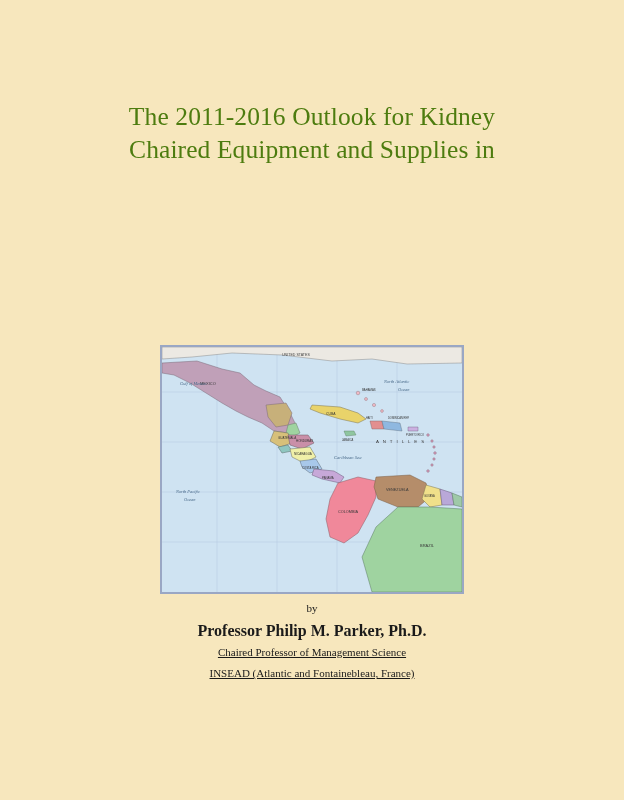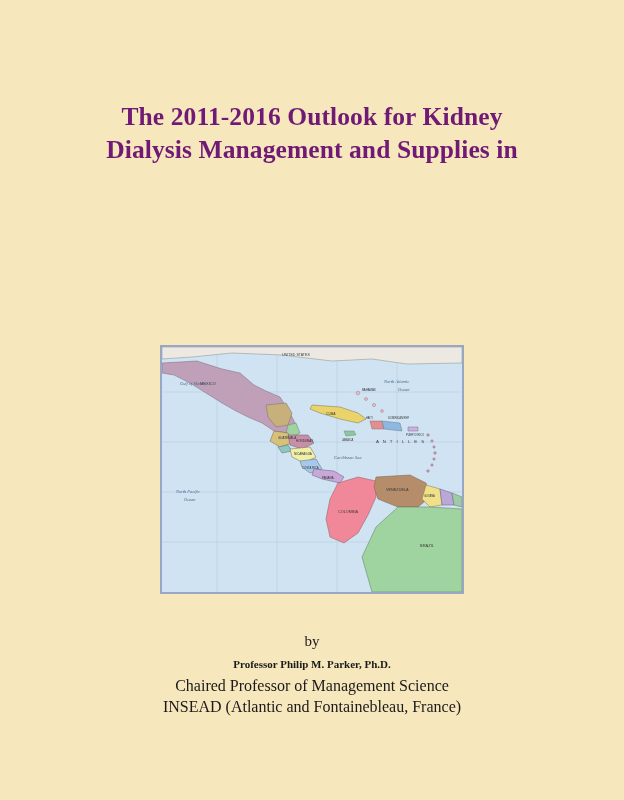--- a/index.html
+++ b/index.html
@@ -22,24 +22,24 @@
   }
   .title-block {
     position: absolute;
     top: 100px;
     left: 62px;
     width: 500px;
     text-align: center;
   }
   .title-line {
     font-size: 25.5px;
-    font-weight: bold;
+    font-weight: normal;
     line-height: 33px;
     letter-spacing: 0.1px;
-    color: #701a75;
+    color: #4d7c0f;
   }
   .cover-image {
     position: absolute;
     top: 345px;
     left: 160px;
     width: 304px;
     height: 249px;
     border: 2px solid #9aa7c4;
     background: #cfe3f2;
     box-sizing: border-box;
@@ -51,43 +51,43 @@
     height: 100%;
   }
   .byline {
     position: absolute;
     top: 598px;
     left: 62px;
     width: 500px;
     text-align: center;
   }
   .by-word {
-    font-size: 15px;
+    font-size: 11px;
     line-height: 21px;
-    margin-top: 33px;
   }
   .author {
-    font-size: 11px;
+    font-size: 16px;
     font-weight: bold;
     line-height: 22px;
     margin-top: 1px;
   }
   .affil {
-    font-size: 16px;
+    font-size: 11px;
     line-height: 21px;
+    text-decoration: underline;
   }
 </style>
 </head>
 <body>
 
 <div class="page">
 
   <div class="title-block">
     <div class="title-line">The 2011-2016 Outlook for Kidney</div>
-    <div class="title-line">Dialysis Management and Supplies in</div>
+    <div class="title-line">Chaired Equipment and Supplies in</div>
   </div>
 
   <div class="cover-image">
     <svg class="map-svg" viewBox="0 0 300 245">
       <rect x="0" y="0" width="300" height="245" fill="#cfe3f2"></rect>
 
       <g stroke="#b9cfe2" stroke-width="0.6" fill="none">
         <line x1="0" y1="45" x2="300" y2="45"></line>
         <line x1="0" y1="95" x2="300" y2="95"></line>
         <line x1="0" y1="145" x2="300" y2="145"></line>

